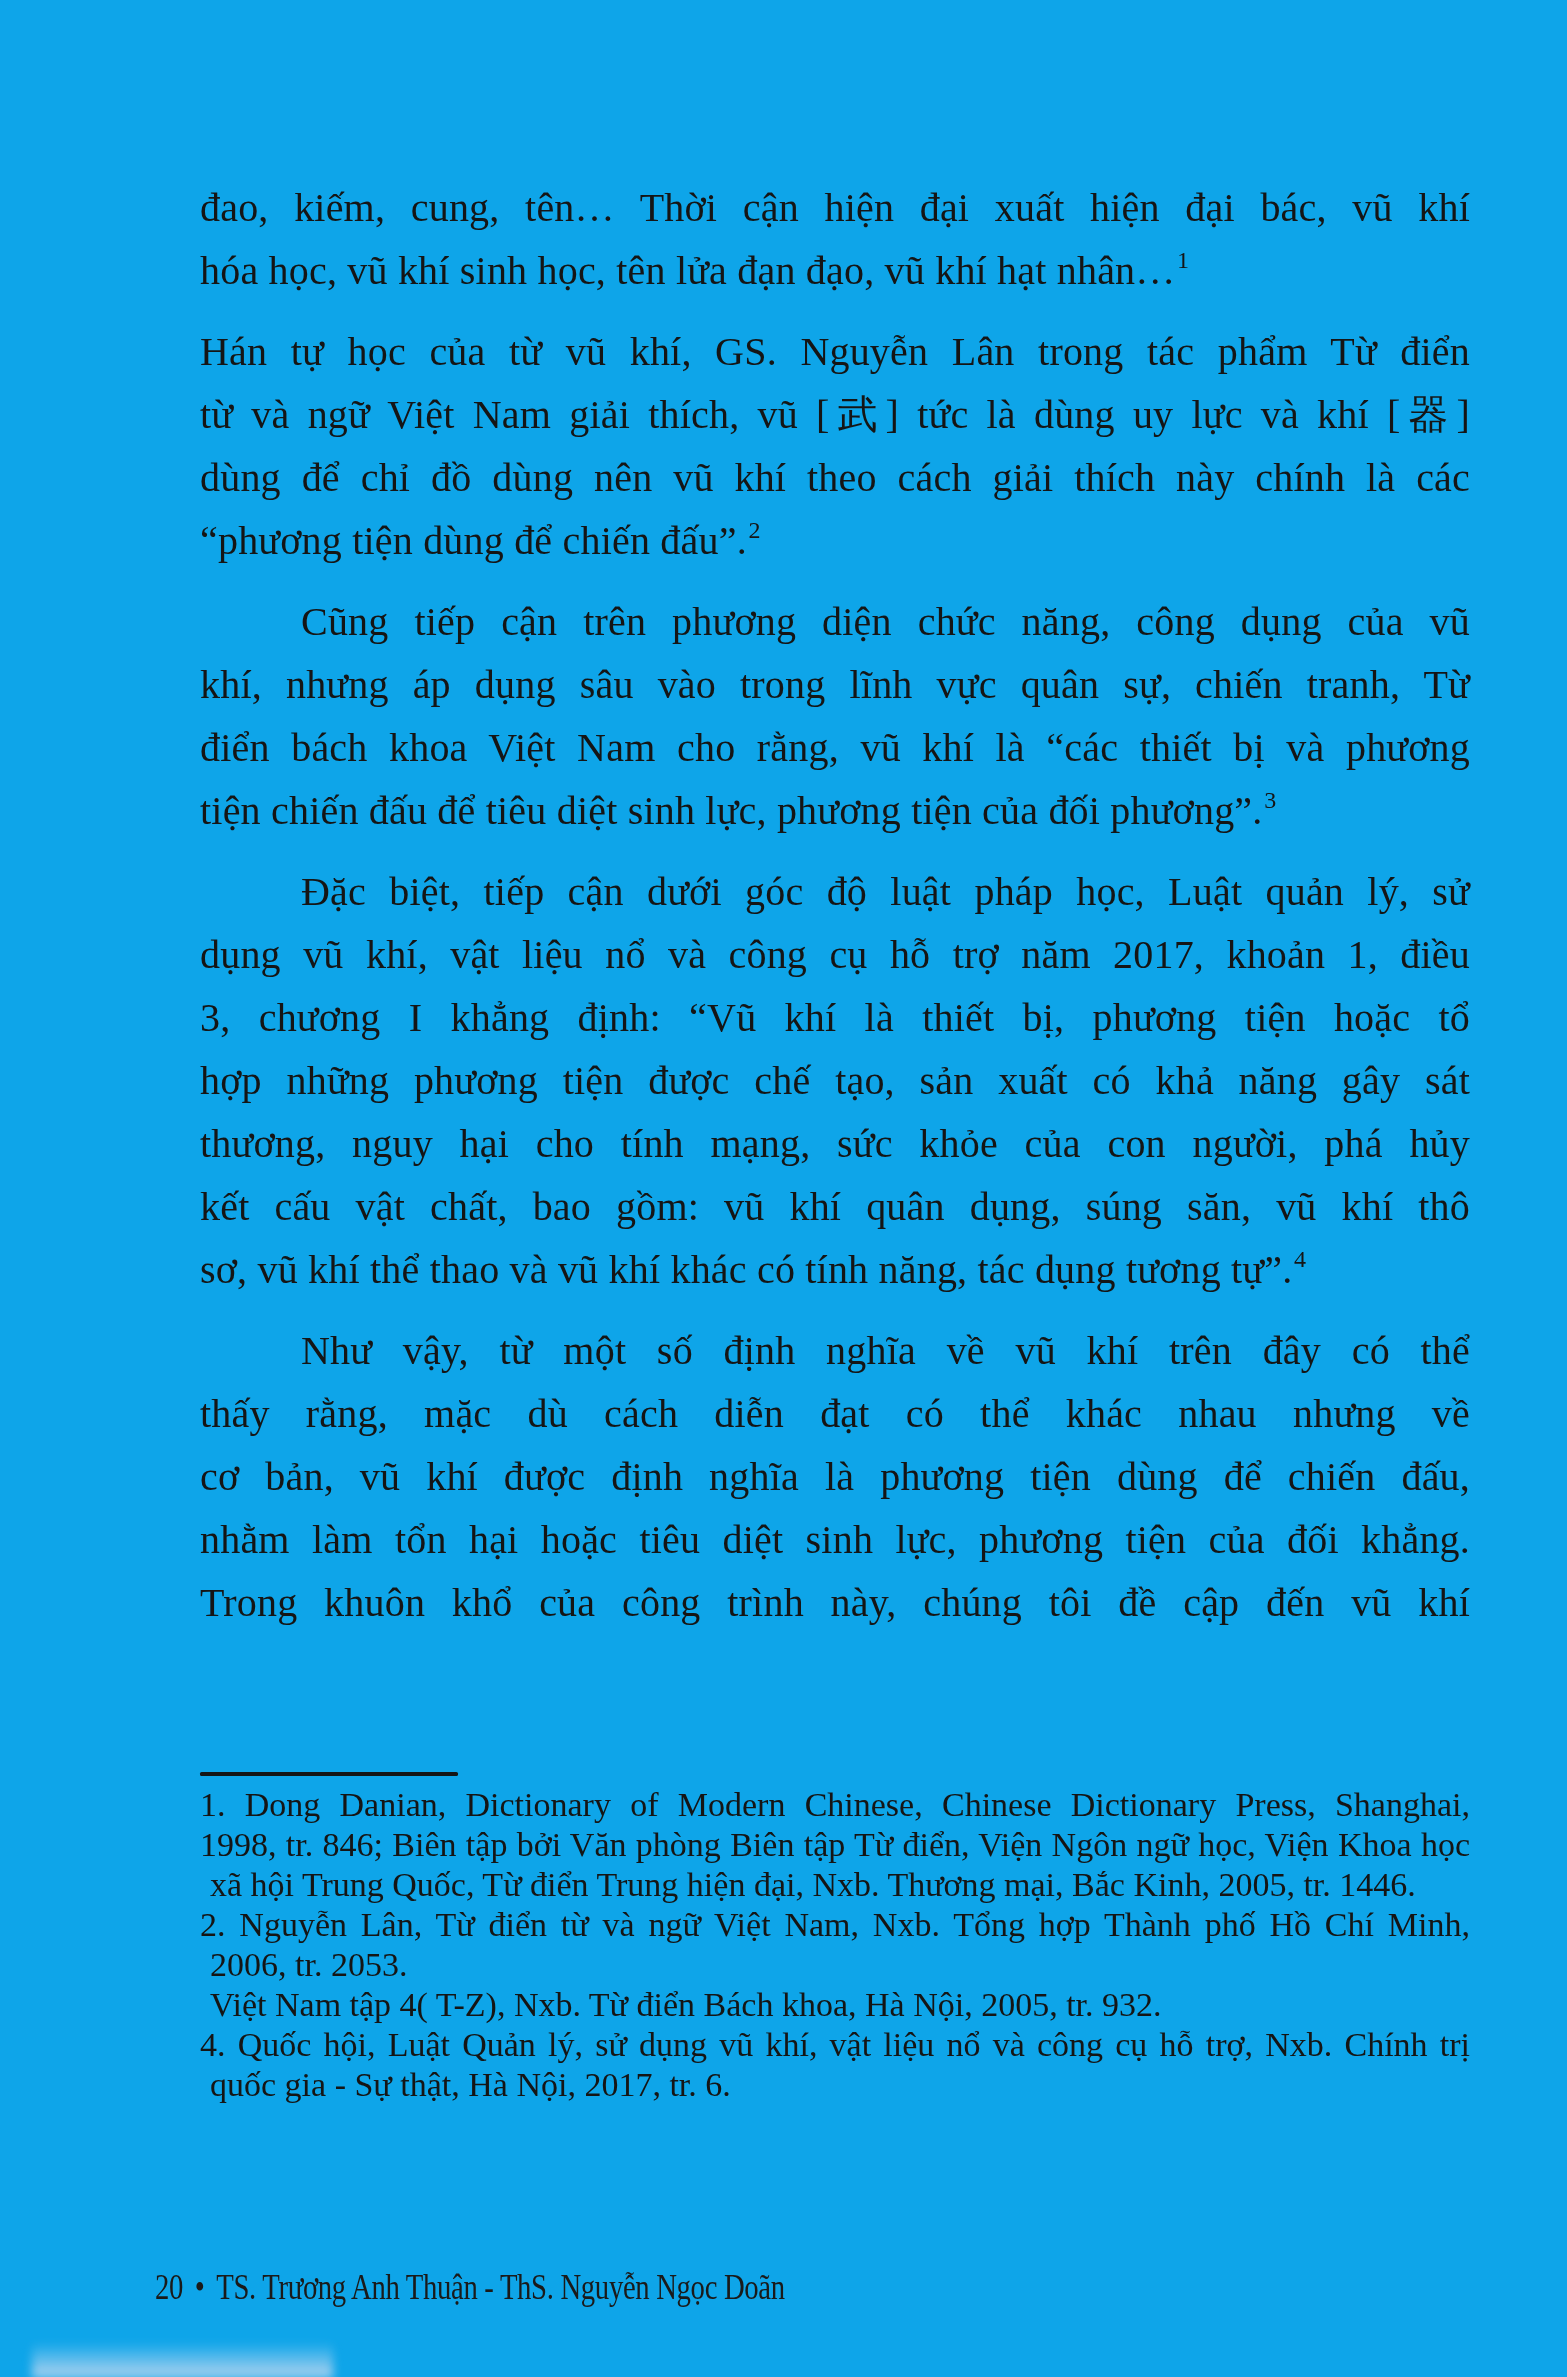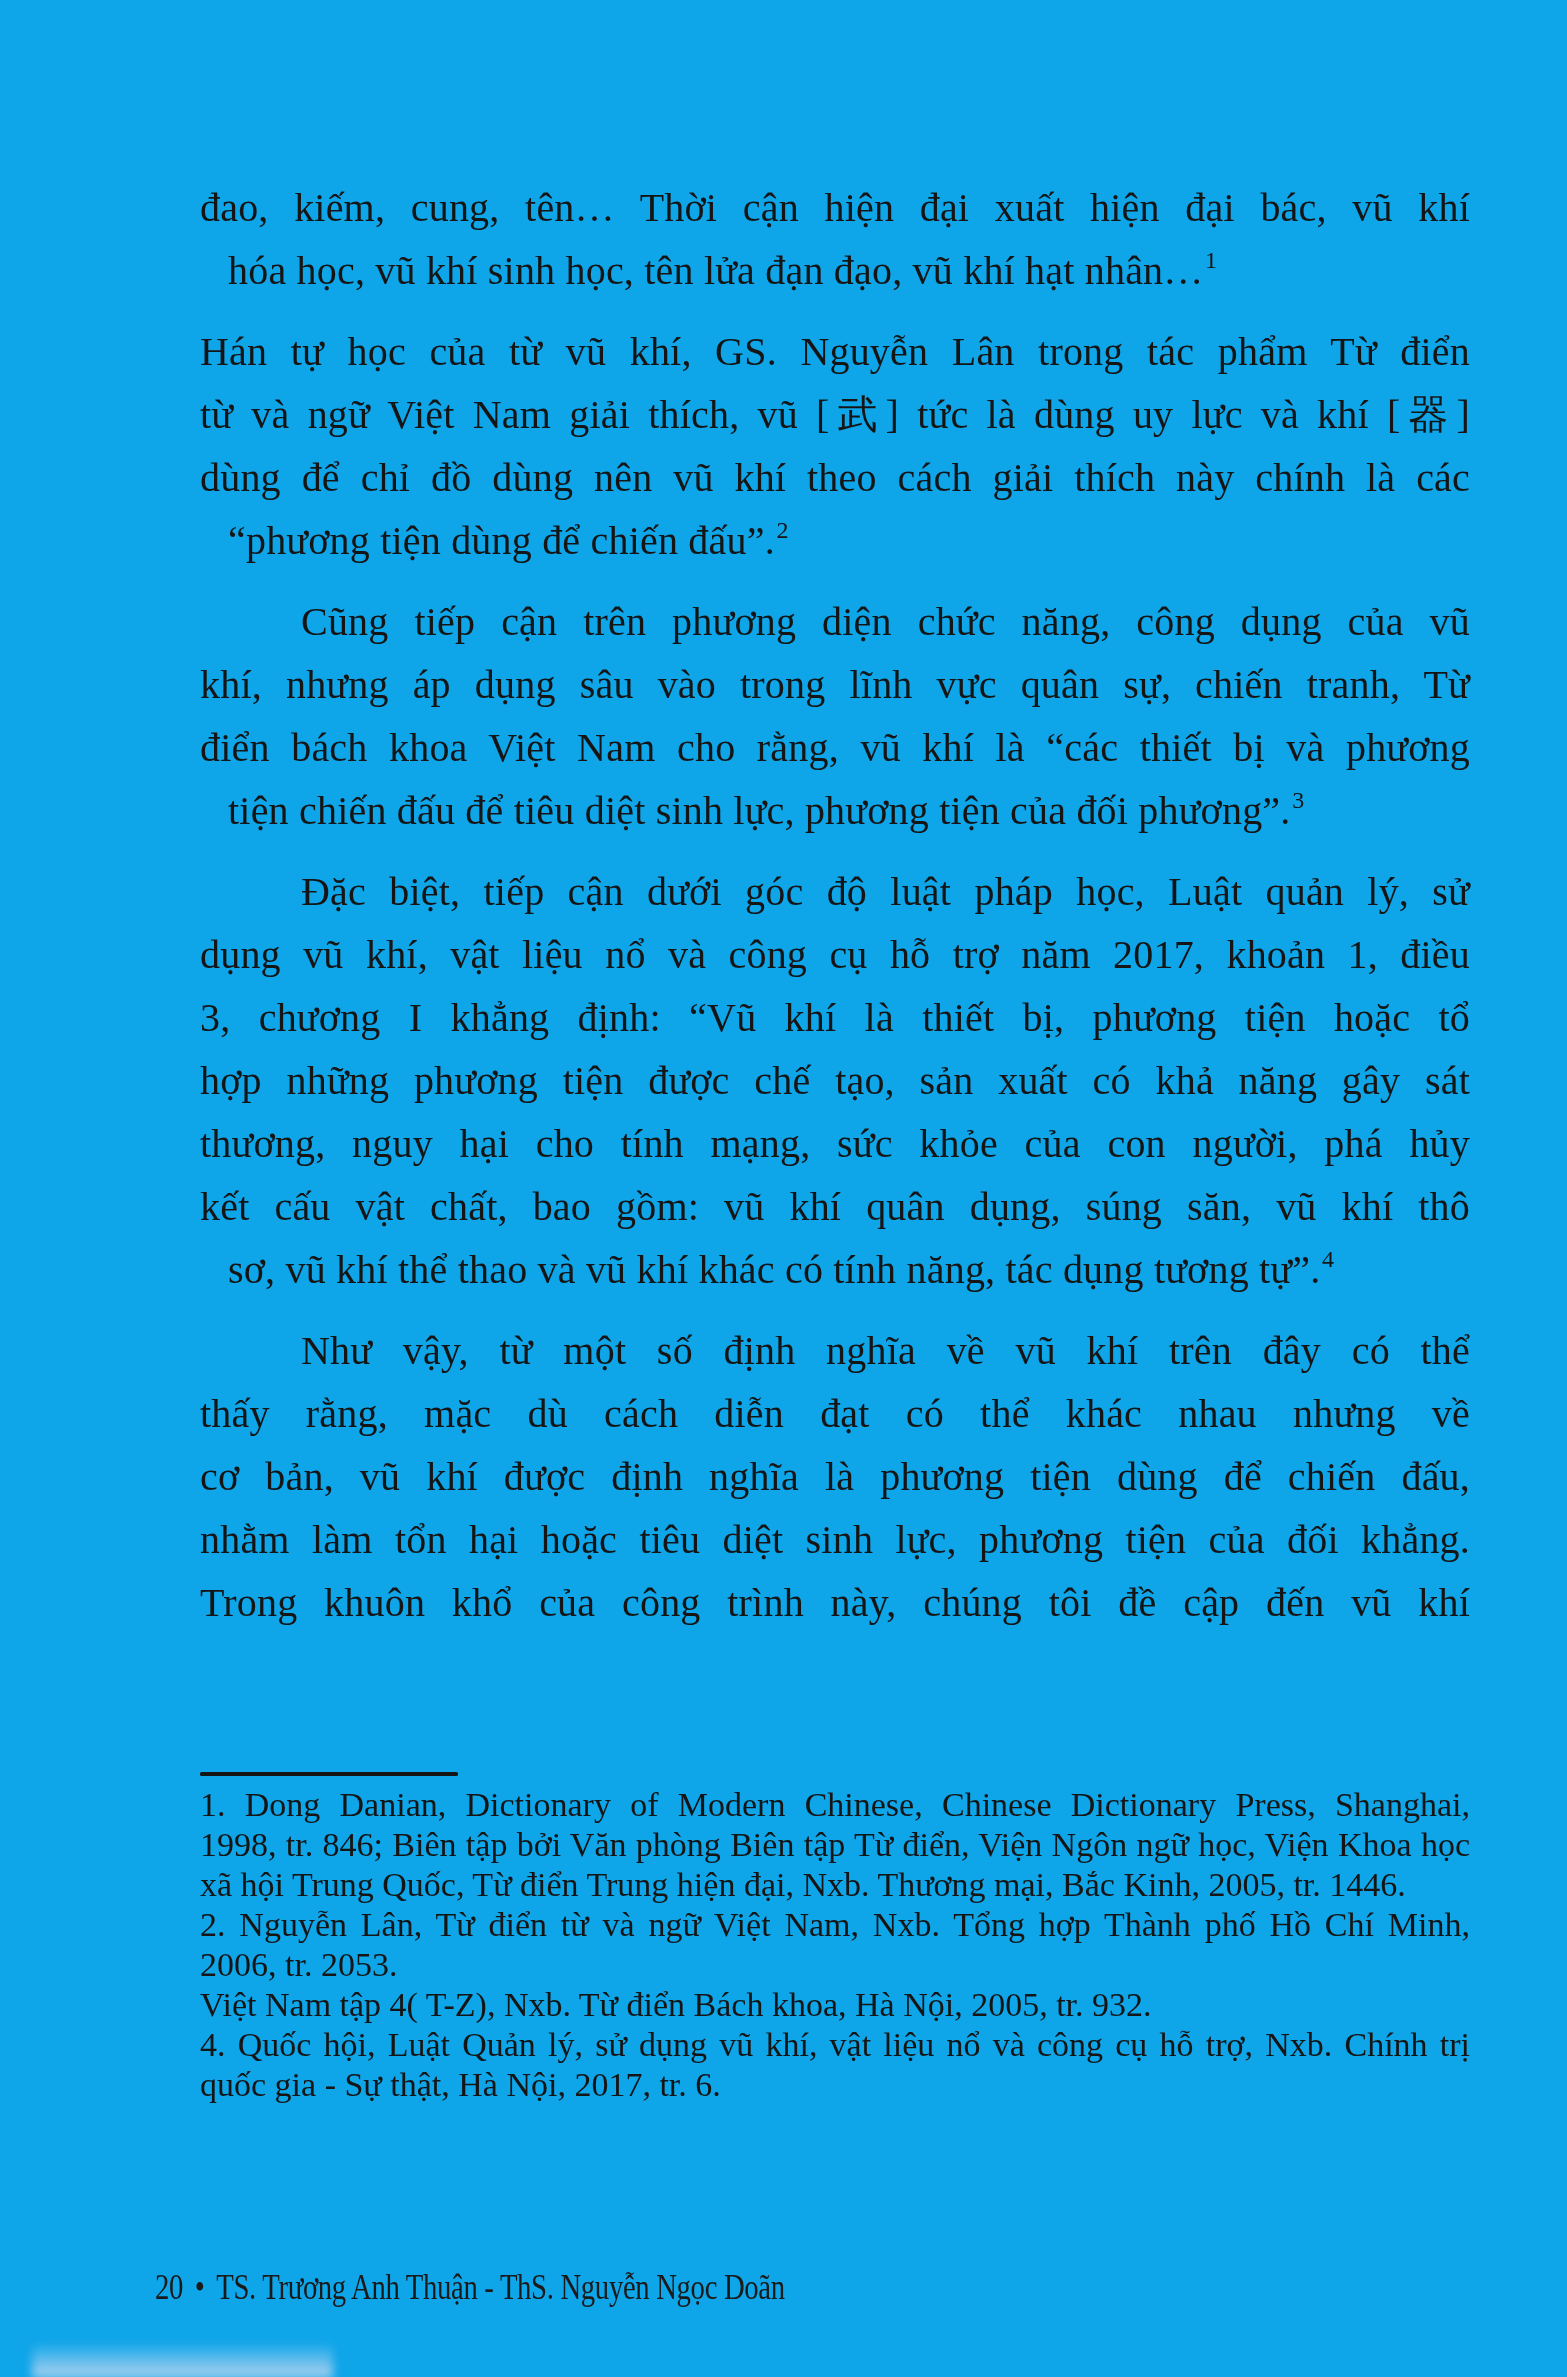--- a/index.html
+++ b/index.html
@@ -33,21 +33,20 @@
       height: 63px;
       line-height: 63px;
       font-size: 40px;
       white-space: nowrap;
       text-align: justify;
       text-align-last: justify;
       letter-spacing: 0.2px;
     }
     .line.last {
       text-align-last: left;
-      margin-left: 28px;
     }
     .line.indent {
       padding-left: 101px;
     }
     .para-gap {
       display: block;
       height: 18px;
     }
     .it { }
     sup.fn {
@@ -73,21 +72,21 @@
     }
     .fline {
       display: block;
       height: 40px;
       line-height: 40px;
       font-size: 34px;
       white-space: nowrap;
       text-align: justify;
       text-align-last: justify;
     }
-    .fline.last { text-align-last: left; }
+    .fline.last { text-align-last: left; margin-left: 10px; }
     .running-footer {
       position: absolute;
       left: 155px;
       top: 2268px;
       font-size: 35px;
       letter-spacing: -0.4px;
       white-space: nowrap;
       transform: scaleX(0.82);
       transform-origin: left center;
       color: #1a1a1a;

